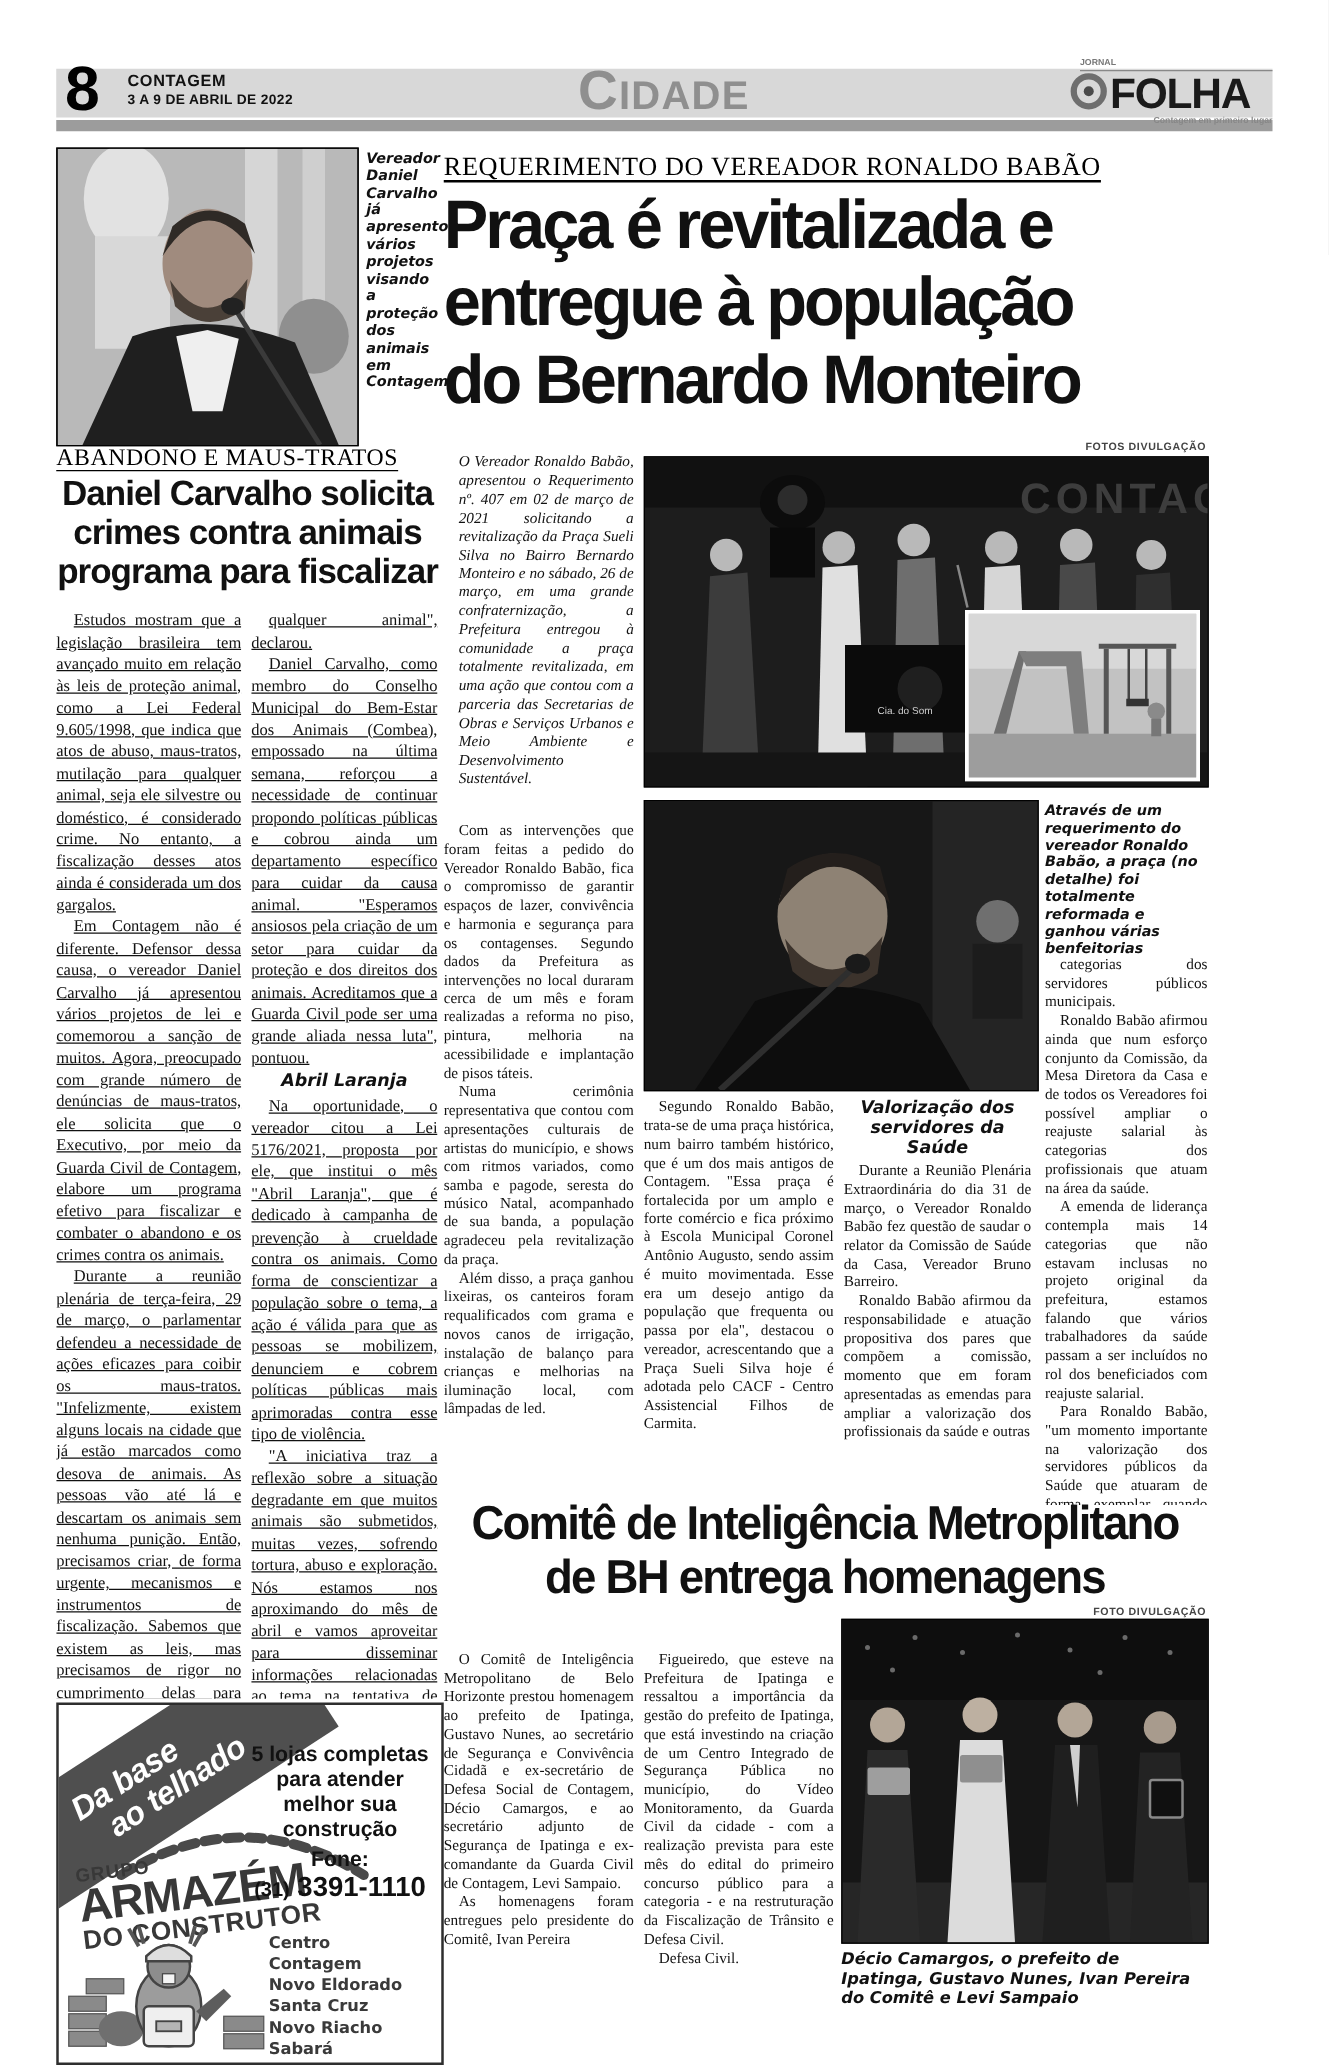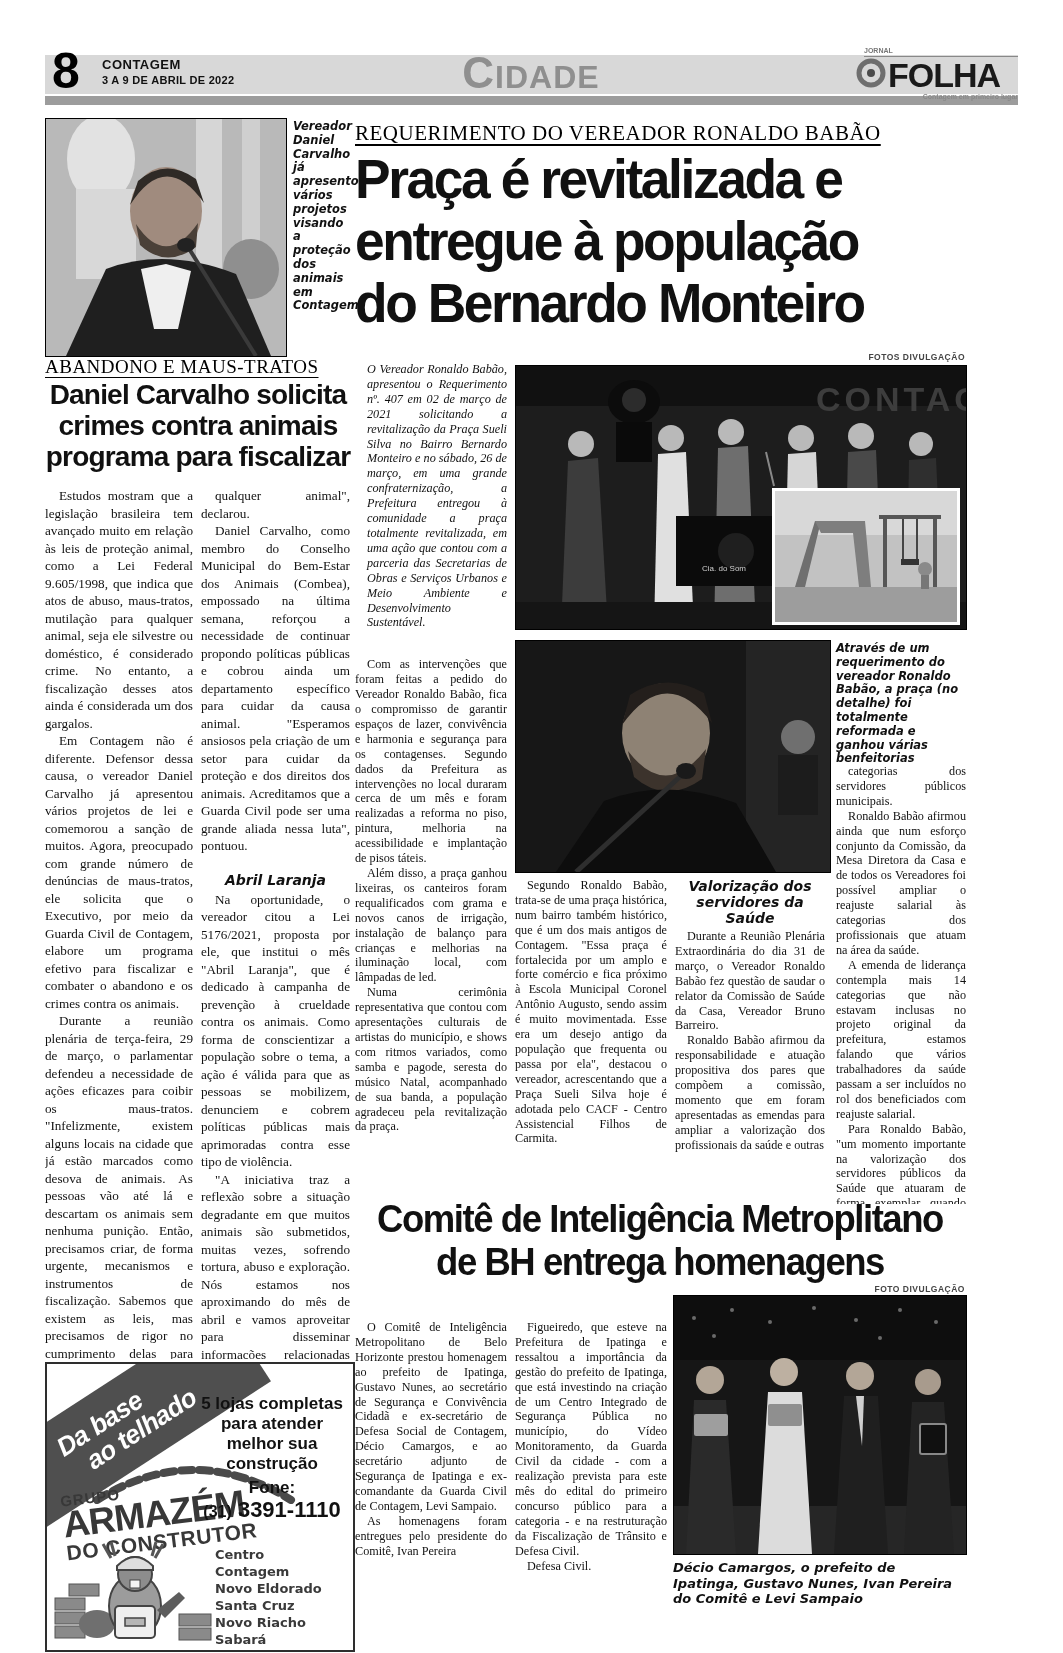--- a/index.html
+++ b/index.html
@@ -31,26 +31,26 @@
   .hl1 { left:45px; top:379px; width:306px; text-align:center; }
   .hl1 div { font:bold 28px/31px "Liberation Sans", sans-serif; letter-spacing:-.8px; }
   .hl2 { left:355px; top:148px; width:640px; transform:scaleX(.97); transform-origin:left top; }
   .hl2 div { font:bold 55px/62px "Liberation Sans", sans-serif; letter-spacing:-2.5px; }
   .hl3 { left:355px; top:1198px; width:610px; text-align:center; transform:scaleX(.96); transform-origin:center top; }
   .hl3 div { font:bold 38px/43px "Liberation Sans", sans-serif; letter-spacing:-1.5px; }
   .credit { font:bold 8.5px/10px "Liberation Sans", sans-serif; color:#444; text-align:right; letter-spacing:.5px; }
 
   
   .bcol { overflow:hidden; }
-  .body-lg p { font:13.2px/17.5px "Liberation Serif", serif; margin:0; text-align:justify; text-indent:14px; }
+  .body-lg p { font:13.2px/17.5px "Liberation Serif", serif; margin:0; text-align:justify; text-indent:14px;text-decoration:underline; }
   .body-sm p { font:12.2px/14.9px "Liberation Serif", serif; margin:0; text-align:justify; text-indent:12px; }
   .lead p { font-style:italic; text-indent:0; padding-left:12px; }
   .lead p::first-line { }
   .lead { margin-bottom:27px; }
-  .subhead { font:bold italic 14px/16px "DejaVu Sans", sans-serif; text-align:center; margin:17px 0 3px; }
+  .subhead { font:bold italic 14px/16px "DejaVu Sans", sans-serif; text-align:center; margin:2px 0 3px; }
   .cap { font:bold italic 11.5px/13.8px "DejaVu Sans", sans-serif; color:#111; }
 
   
   .photo { background:#222; border:1px solid #000; overflow:hidden; }
   .photo svg { display:block; }
   .photo-label { position:absolute; color:#e8e8e8; font-family:"Liberation Sans", sans-serif; }
 
   
   .ad { left:45px; top:1362px; width:306px; height:286px; border:2px solid #2e2e2e; background:#fff; overflow:hidden; }
   .ad-ribbon { position:absolute; left:-62px; top:14px; width:285px; height:88px; background:#4f4f4f;
@@ -149,22 +149,22 @@
       <div>do Bernardo Monteiro</div>
     </div>
   <div class="abs credit" style="left:660px; top:352px; width:305px;">FOTOS DIVULGAÇÃO</div>
 
   <div class="abs bcol body-sm" style="left:355px; top:362px; width:152px; height:826px;">
     <div class="lead">
       <p>O Vereador Ronaldo Babão, apresentou o Requerimento nº. 407 em 02 de março de 2021 solicitando a revitalização da Praça Sueli Silva no Bairro Bernardo Monteiro e no sábado, 26 de março, em uma grande confraternização, a Prefeitura entregou à comunidade a praça totalmente revitalizada, em uma ação que contou com a parceria das Secretarias de Obras e Serviços Urbanos e Meio Ambiente e Desenvolvimento Sustentável.</p>
     </div>
     <div>
         <p>Com as intervenções que foram feitas a pedido do Vereador Ronaldo Babão, fica o compromisso de garantir espaços de lazer, convivência e harmonia e segurança para os contagenses. Segundo dados da Prefeitura as intervenções no local duraram cerca de um mês e foram realizadas a reforma no piso, pintura, melhoria na acessibilidade e implantação de pisos táteis.</p>
+        <p>Numa cerimônia representativa que contou com apresentações culturais de artistas do município, e shows com ritmos variados, como samba e pagode, seresta do músico Natal, acompanhado de sua banda, a população agradeceu pela revitalização da praça.</p>
         <p>Além disso, a praça ganhou lixeiras, os canteiros foram requalificados com grama e novos canos de irrigação, instalação de balanço para crianças e melhorias na iluminação local, com lâmpadas de led.</p>
-        <p>Numa cerimônia representativa que contou com apresentações culturais de artistas do município, e shows com ritmos variados, como samba e pagode, seresta do músico Natal, acompanhado de sua banda, a população agradeceu pela revitalização da praça.</p>
       </div>
   </div>
 
   <div class="abs photo" style="left:515px; top:365px; width:450px; height:263px;">
     <svg width="450" height="263" viewBox="0 0 450 263">
       <rect width="450" height="263" fill="#1d1d1d"></rect>
       <rect x="0" y="0" width="450" height="40" fill="#111"></rect>
       <ellipse cx="118" cy="36" rx="26" ry="22" fill="#0c0c0c"></ellipse>
       <circle cx="118" cy="34" r="12" fill="#2c2c2c"></circle>
       <rect x="100" y="56" width="36" height="40" fill="#0a0a0a"></rect>

